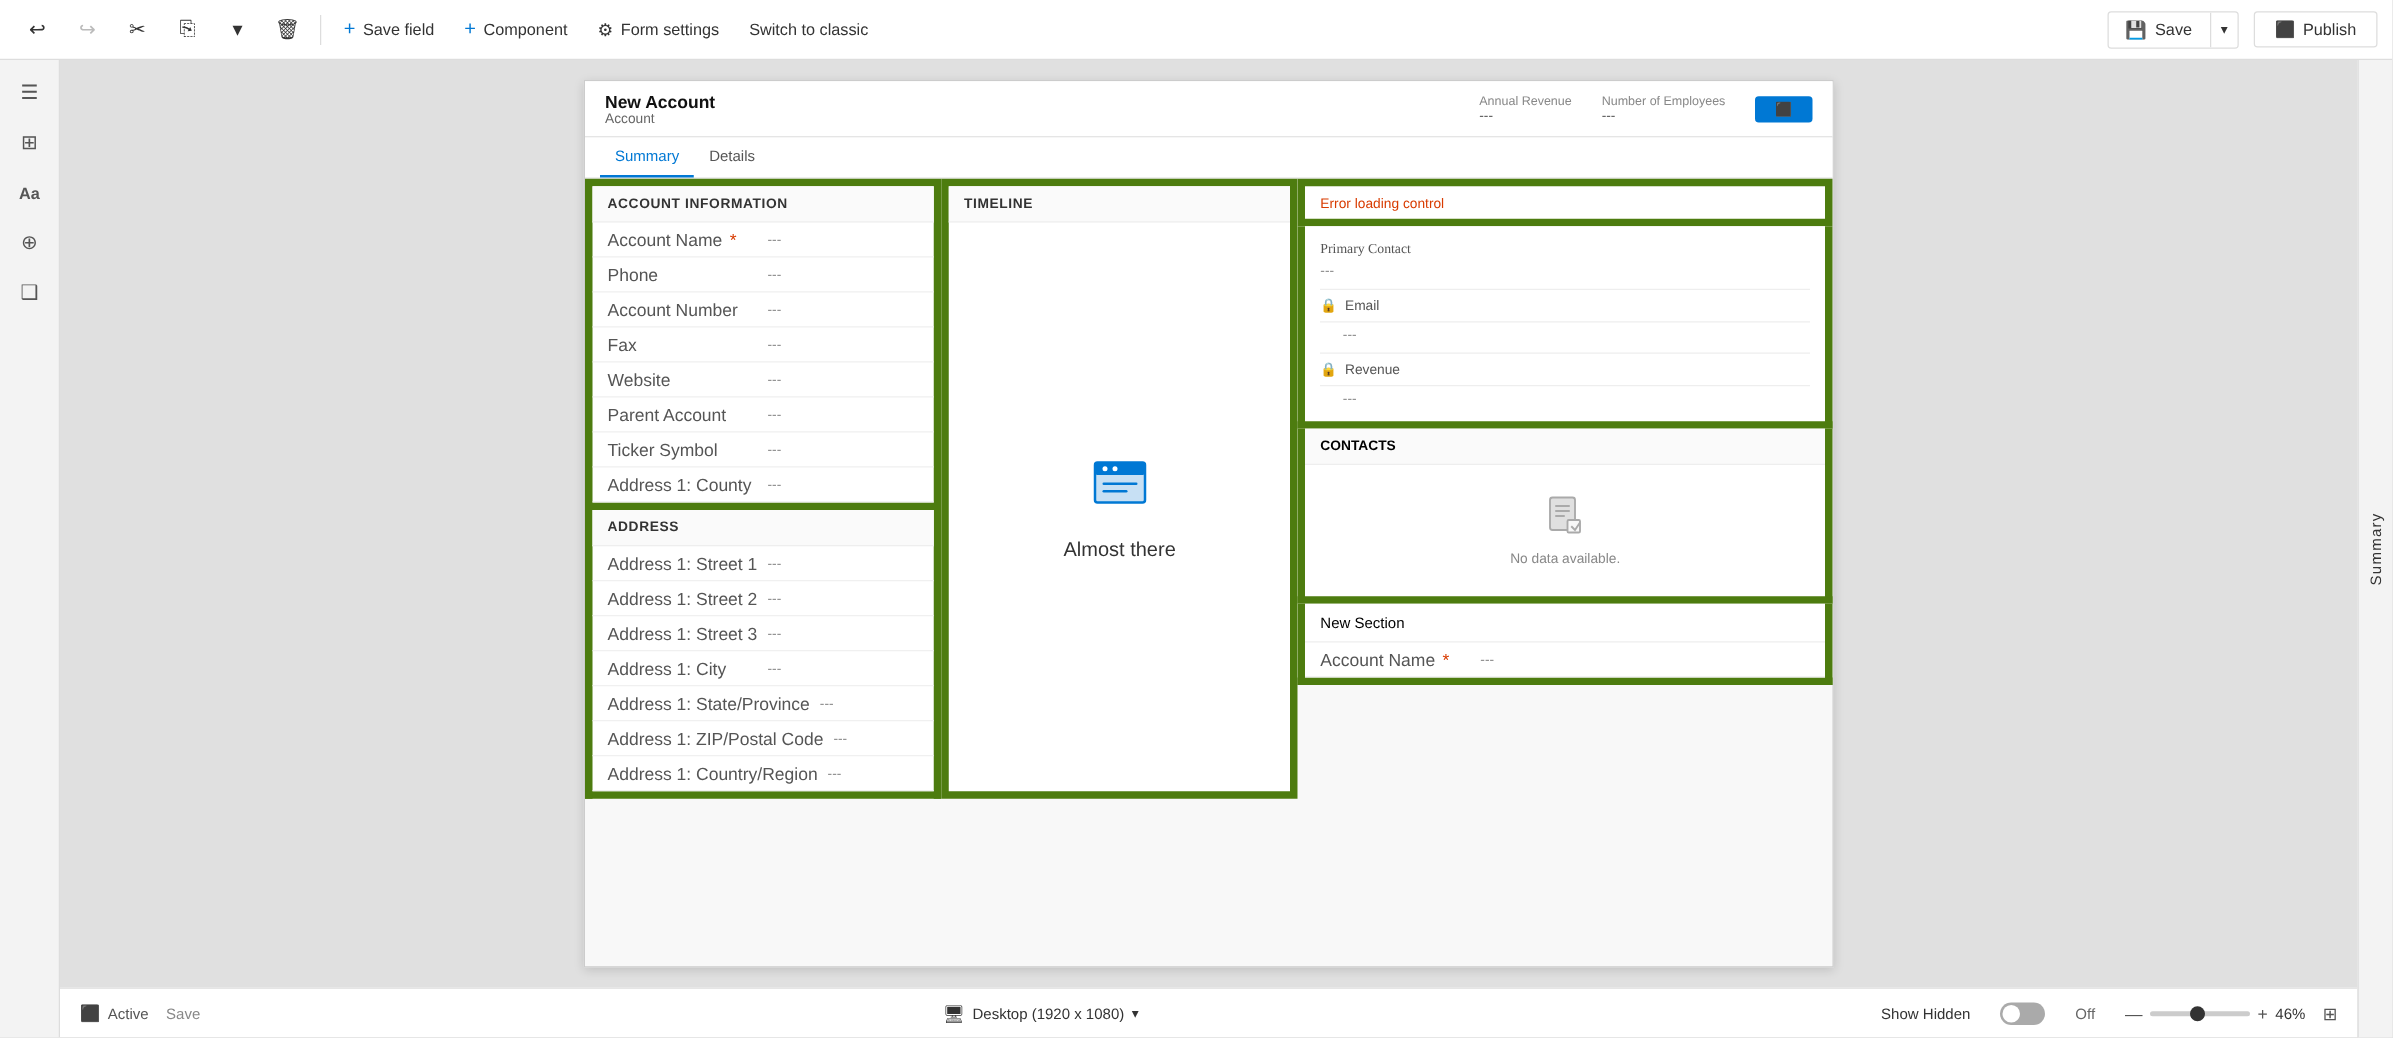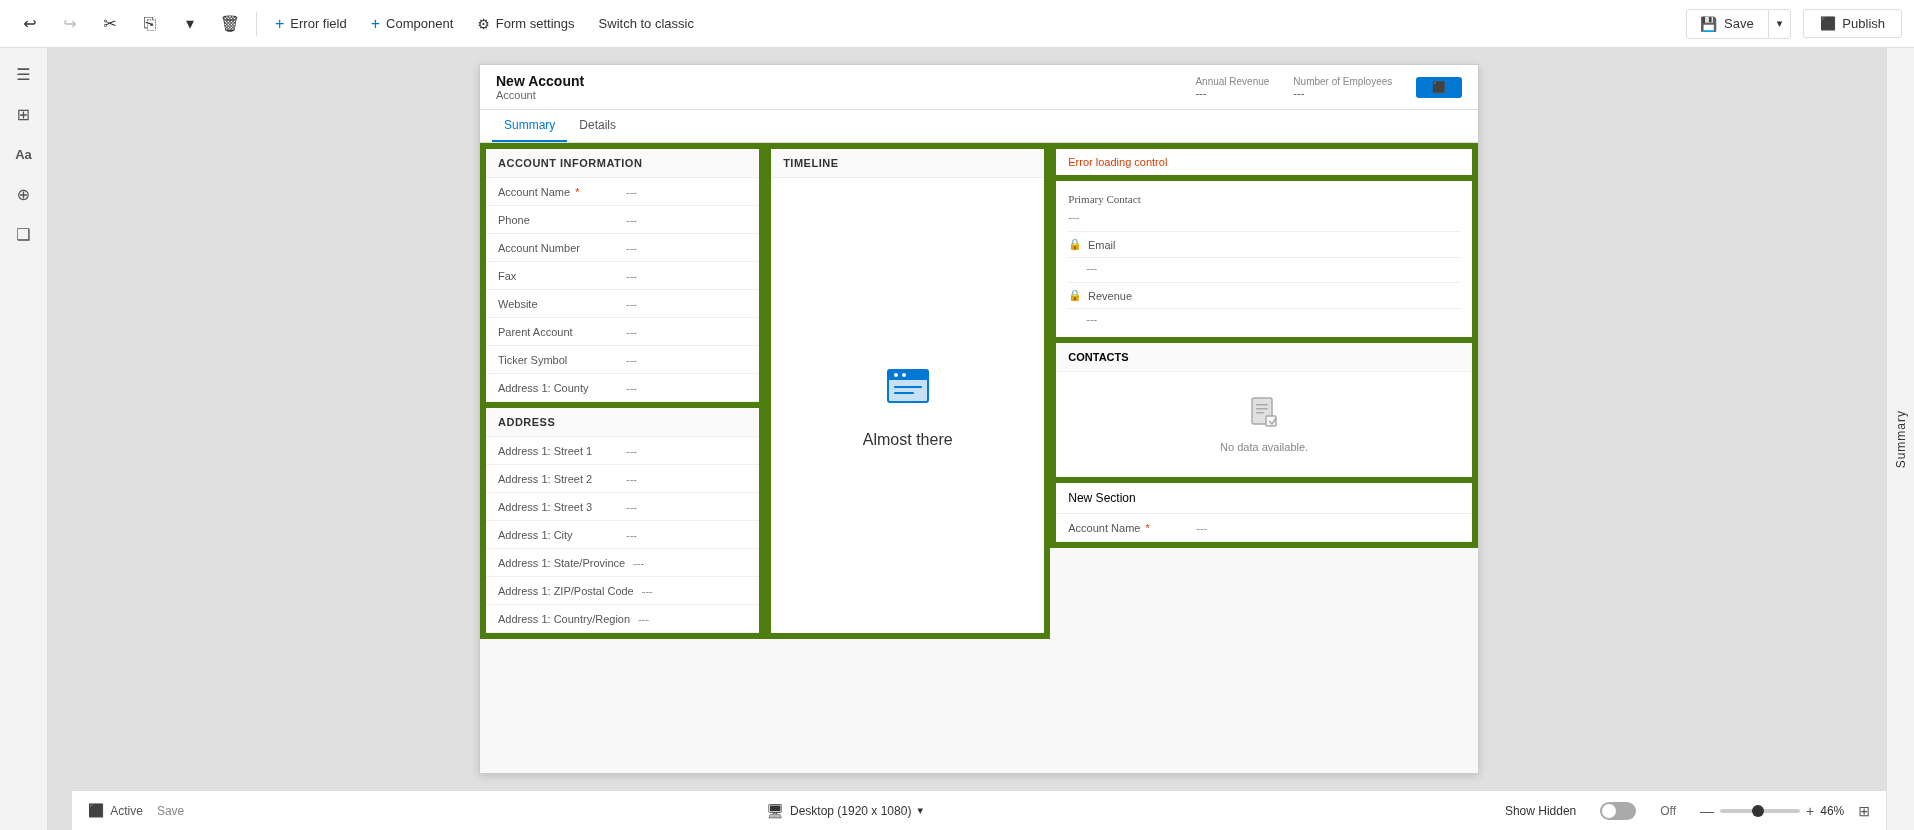--- a/index.html
+++ b/index.html
@@ -42,21 +42,20 @@
     }
     .sidebar-icon {
       width: 36px; height: 36px; display: flex; align-items: center; justify-content: center;
       border-radius: 3px; cursor: pointer; color: #555; font-size: 16px;
     }
 
     
     #canvas-area {
       flex: 1; background: #e0e0e0; display: flex; flex-direction: column;
       overflow: hidden;
-      padding-left: 24px;
     }
 
     
     #form-preview {
       flex: 1; overflow: auto; padding: 16px; display: flex; justify-content: center;
     }
     #form-card {
       background: #f8f8f8; border: 1px solid #ccc; width: 100%; max-width: 1000px;
       min-height: 600px; box-shadow: 0 2px 8px rgba(0,0,0,0.15);
     }
@@ -79,21 +78,21 @@
     .form-tab.active { color: #0078d4; border-bottom-color: #0078d4; font-weight: 500; }
     .section-header {
       padding: 8px 12px; font-size: 11px; font-weight: 600; color: #333;
       text-transform: uppercase; letter-spacing: 0.5px; border-bottom: 1px solid #eee;
       background: #fafafa;
     }
     .form-field-row {
       display: flex; align-items: center; padding: 5px 12px;
       border-bottom: 1px solid #f0f0f0; min-height: 28px;
     }
-    .field-label { font-size: 11px; color: #555; min-width: 120px; flex-shrink: 0; }
+    .field-label { font-size: 14px; color: #555; min-width: 120px; flex-shrink: 0; }
     .field-required { color: #d83b01; margin-left: 2px; }
     .field-value { font-size: 11px; color: #888; margin-left: 8px; }
     .error-link { color: #d83b01; font-size: 11px; cursor: pointer; }
     .contacts-section-header { padding: 8px 12px; font-size: 11px; font-weight: 700; text-transform: uppercase; border-bottom: 1px solid #eee; background: #fafafa; }
     .no-data-area { display: flex; flex-direction: column; align-items: center; justify-content: space-between; padding: 24px; }
     .no-data-icon { font-size: 28px; color: #aaa; margin-bottom: 6px; }
     .no-data-text { font-size: 11px; color: #888; }
     .new-section-header { padding: 8px 12px; font-size: 12px; font-weight: 500; border-bottom: 1px solid #eee; }
 
     
@@ -142,21 +141,21 @@
 <div id="toolbar">
   <button class="toolbar-icon-btn" title="Undo">↩</button>
   <button class="toolbar-icon-btn disabled" title="Redo">↪</button>
   <button class="toolbar-icon-btn" title="Cut">✂</button>
   <button class="toolbar-icon-btn" title="Copy">⎘</button>
   <button class="toolbar-icon-btn">▾</button>
   <button class="toolbar-icon-btn" title="Delete">🗑</button>
   <div class="toolbar-divider"></div>
   <button class="toolbar-text-btn">
     <span class="plus">+</span>
-    <span>Error field</span>
+    <span>Save field</span>
   </button>
   <button class="toolbar-text-btn">
     <span class="plus">+</span>
     <span>Component</span>
   </button>
   <button class="toolbar-text-btn">
     <span style="font-size:14px;">⚙</span>
     <span>Form settings</span>
   </button>
   <button class="toolbar-text-btn">

